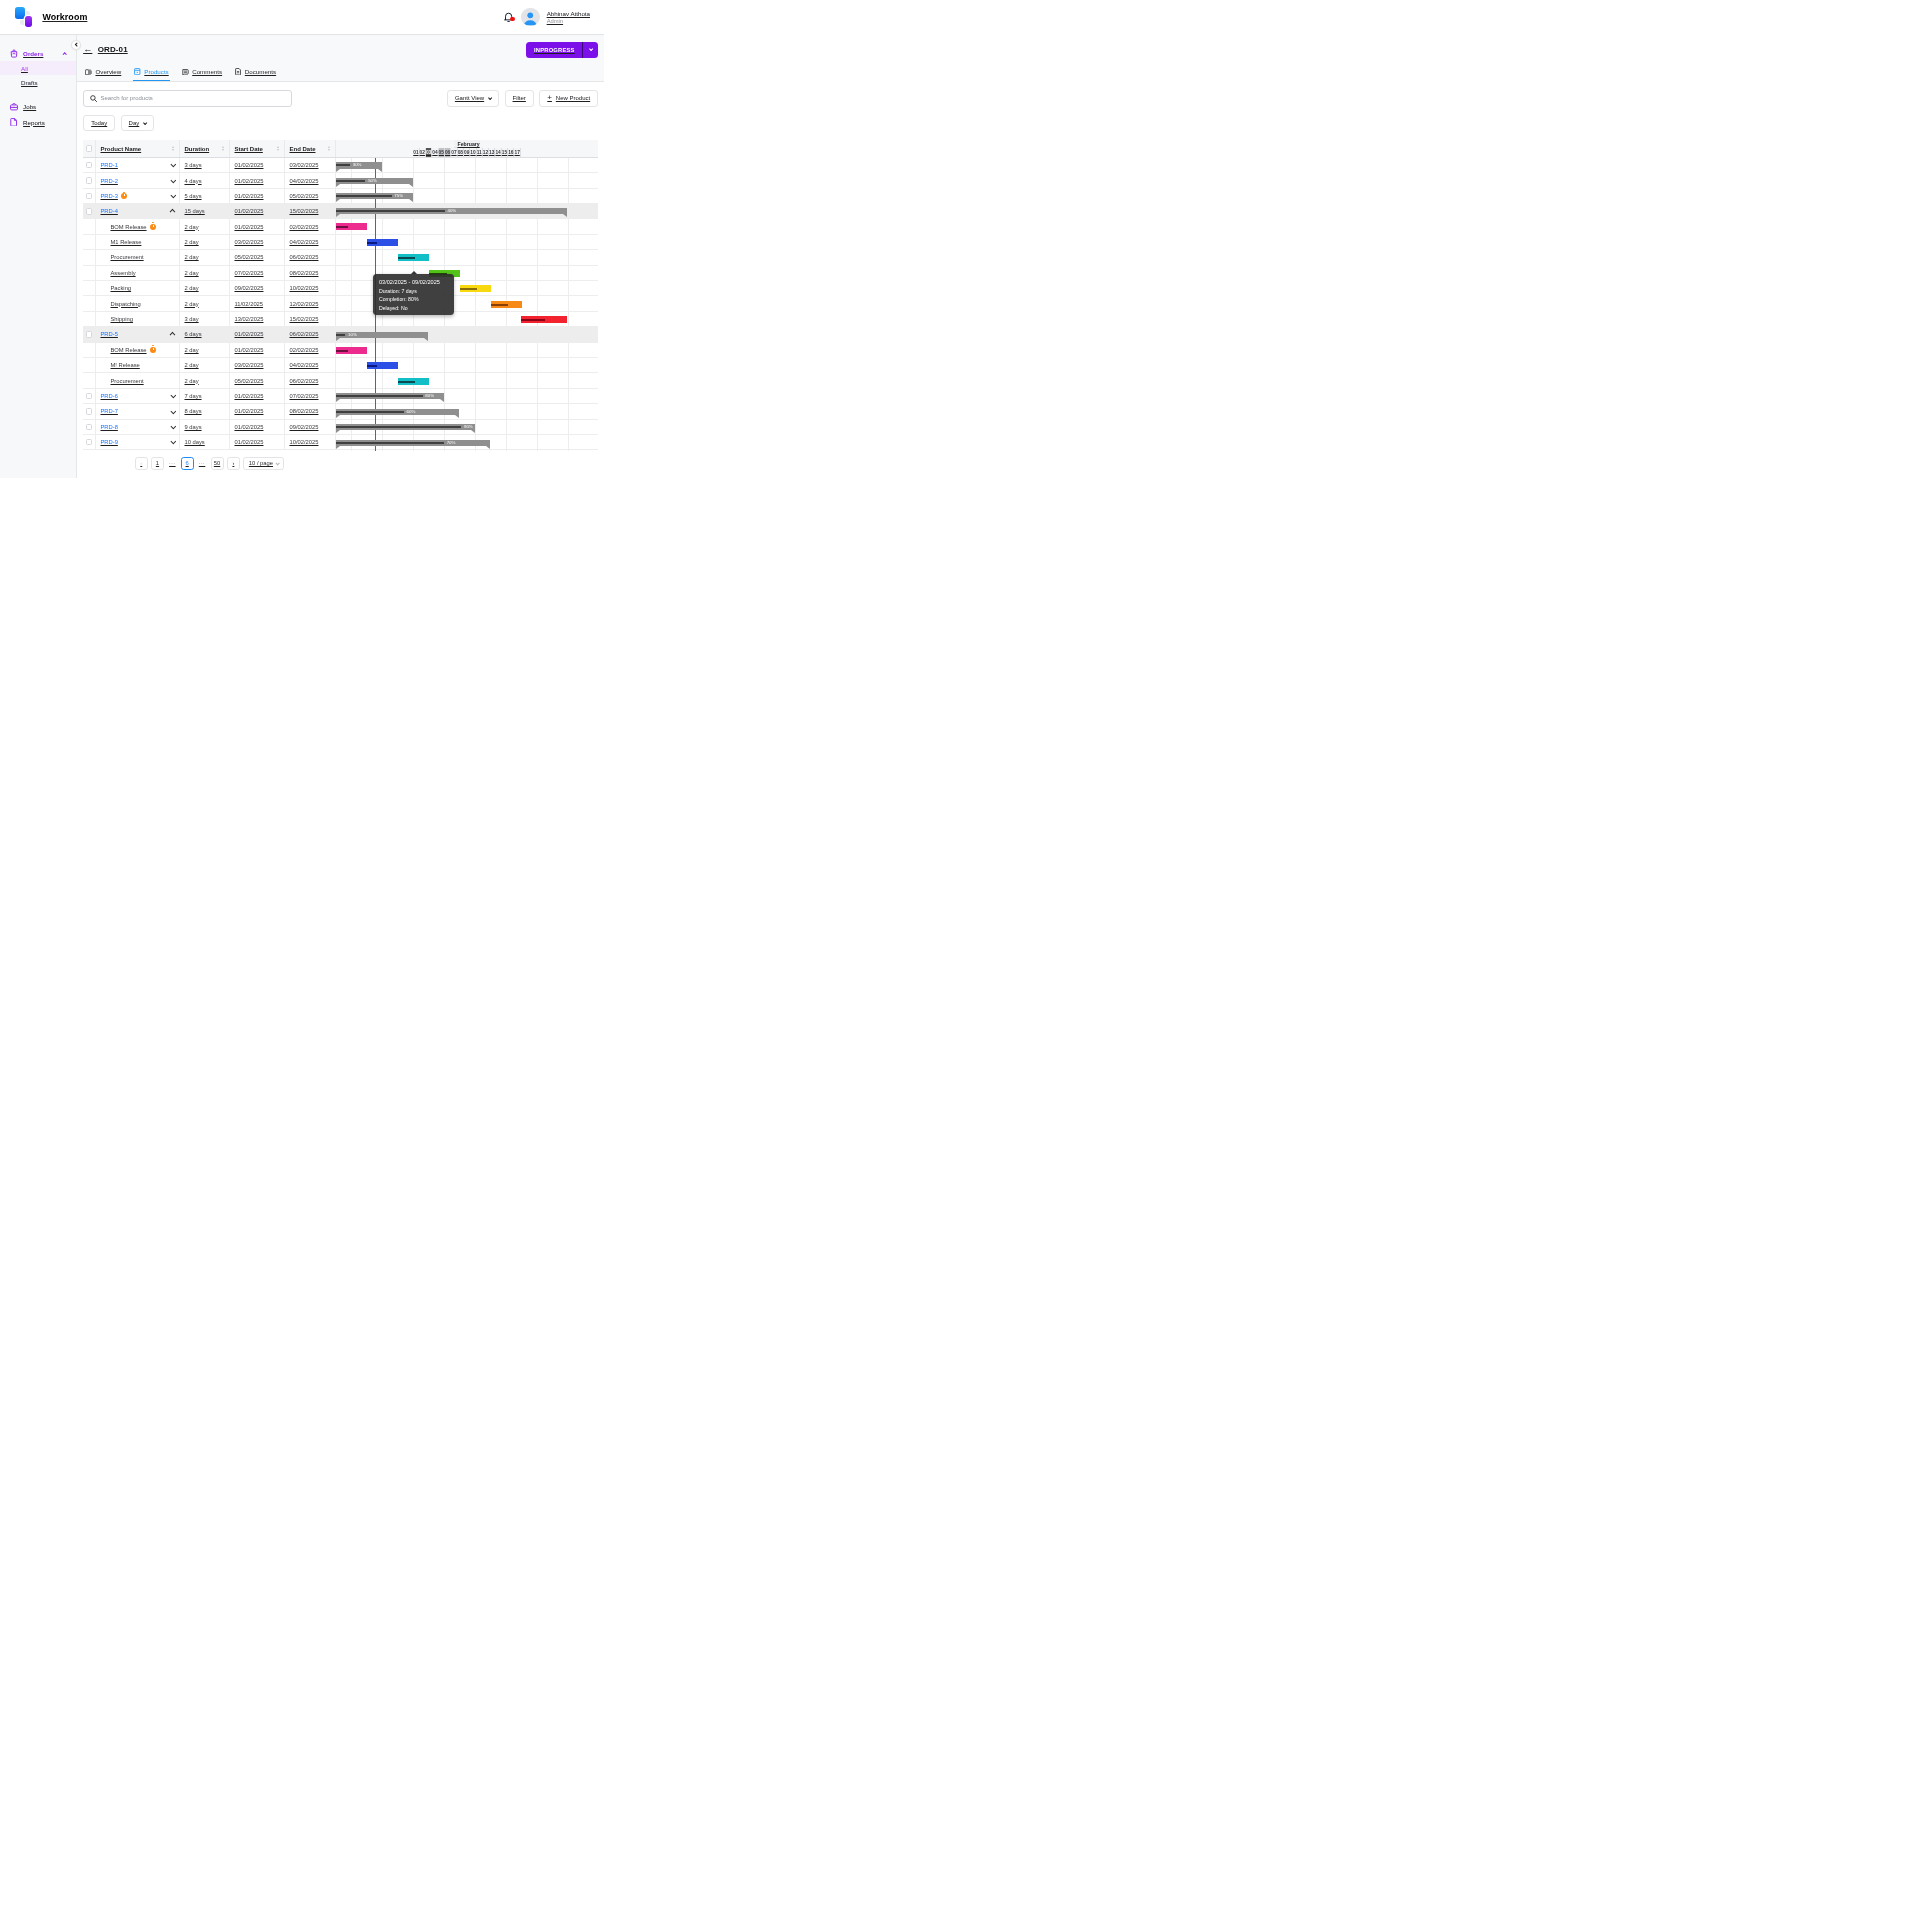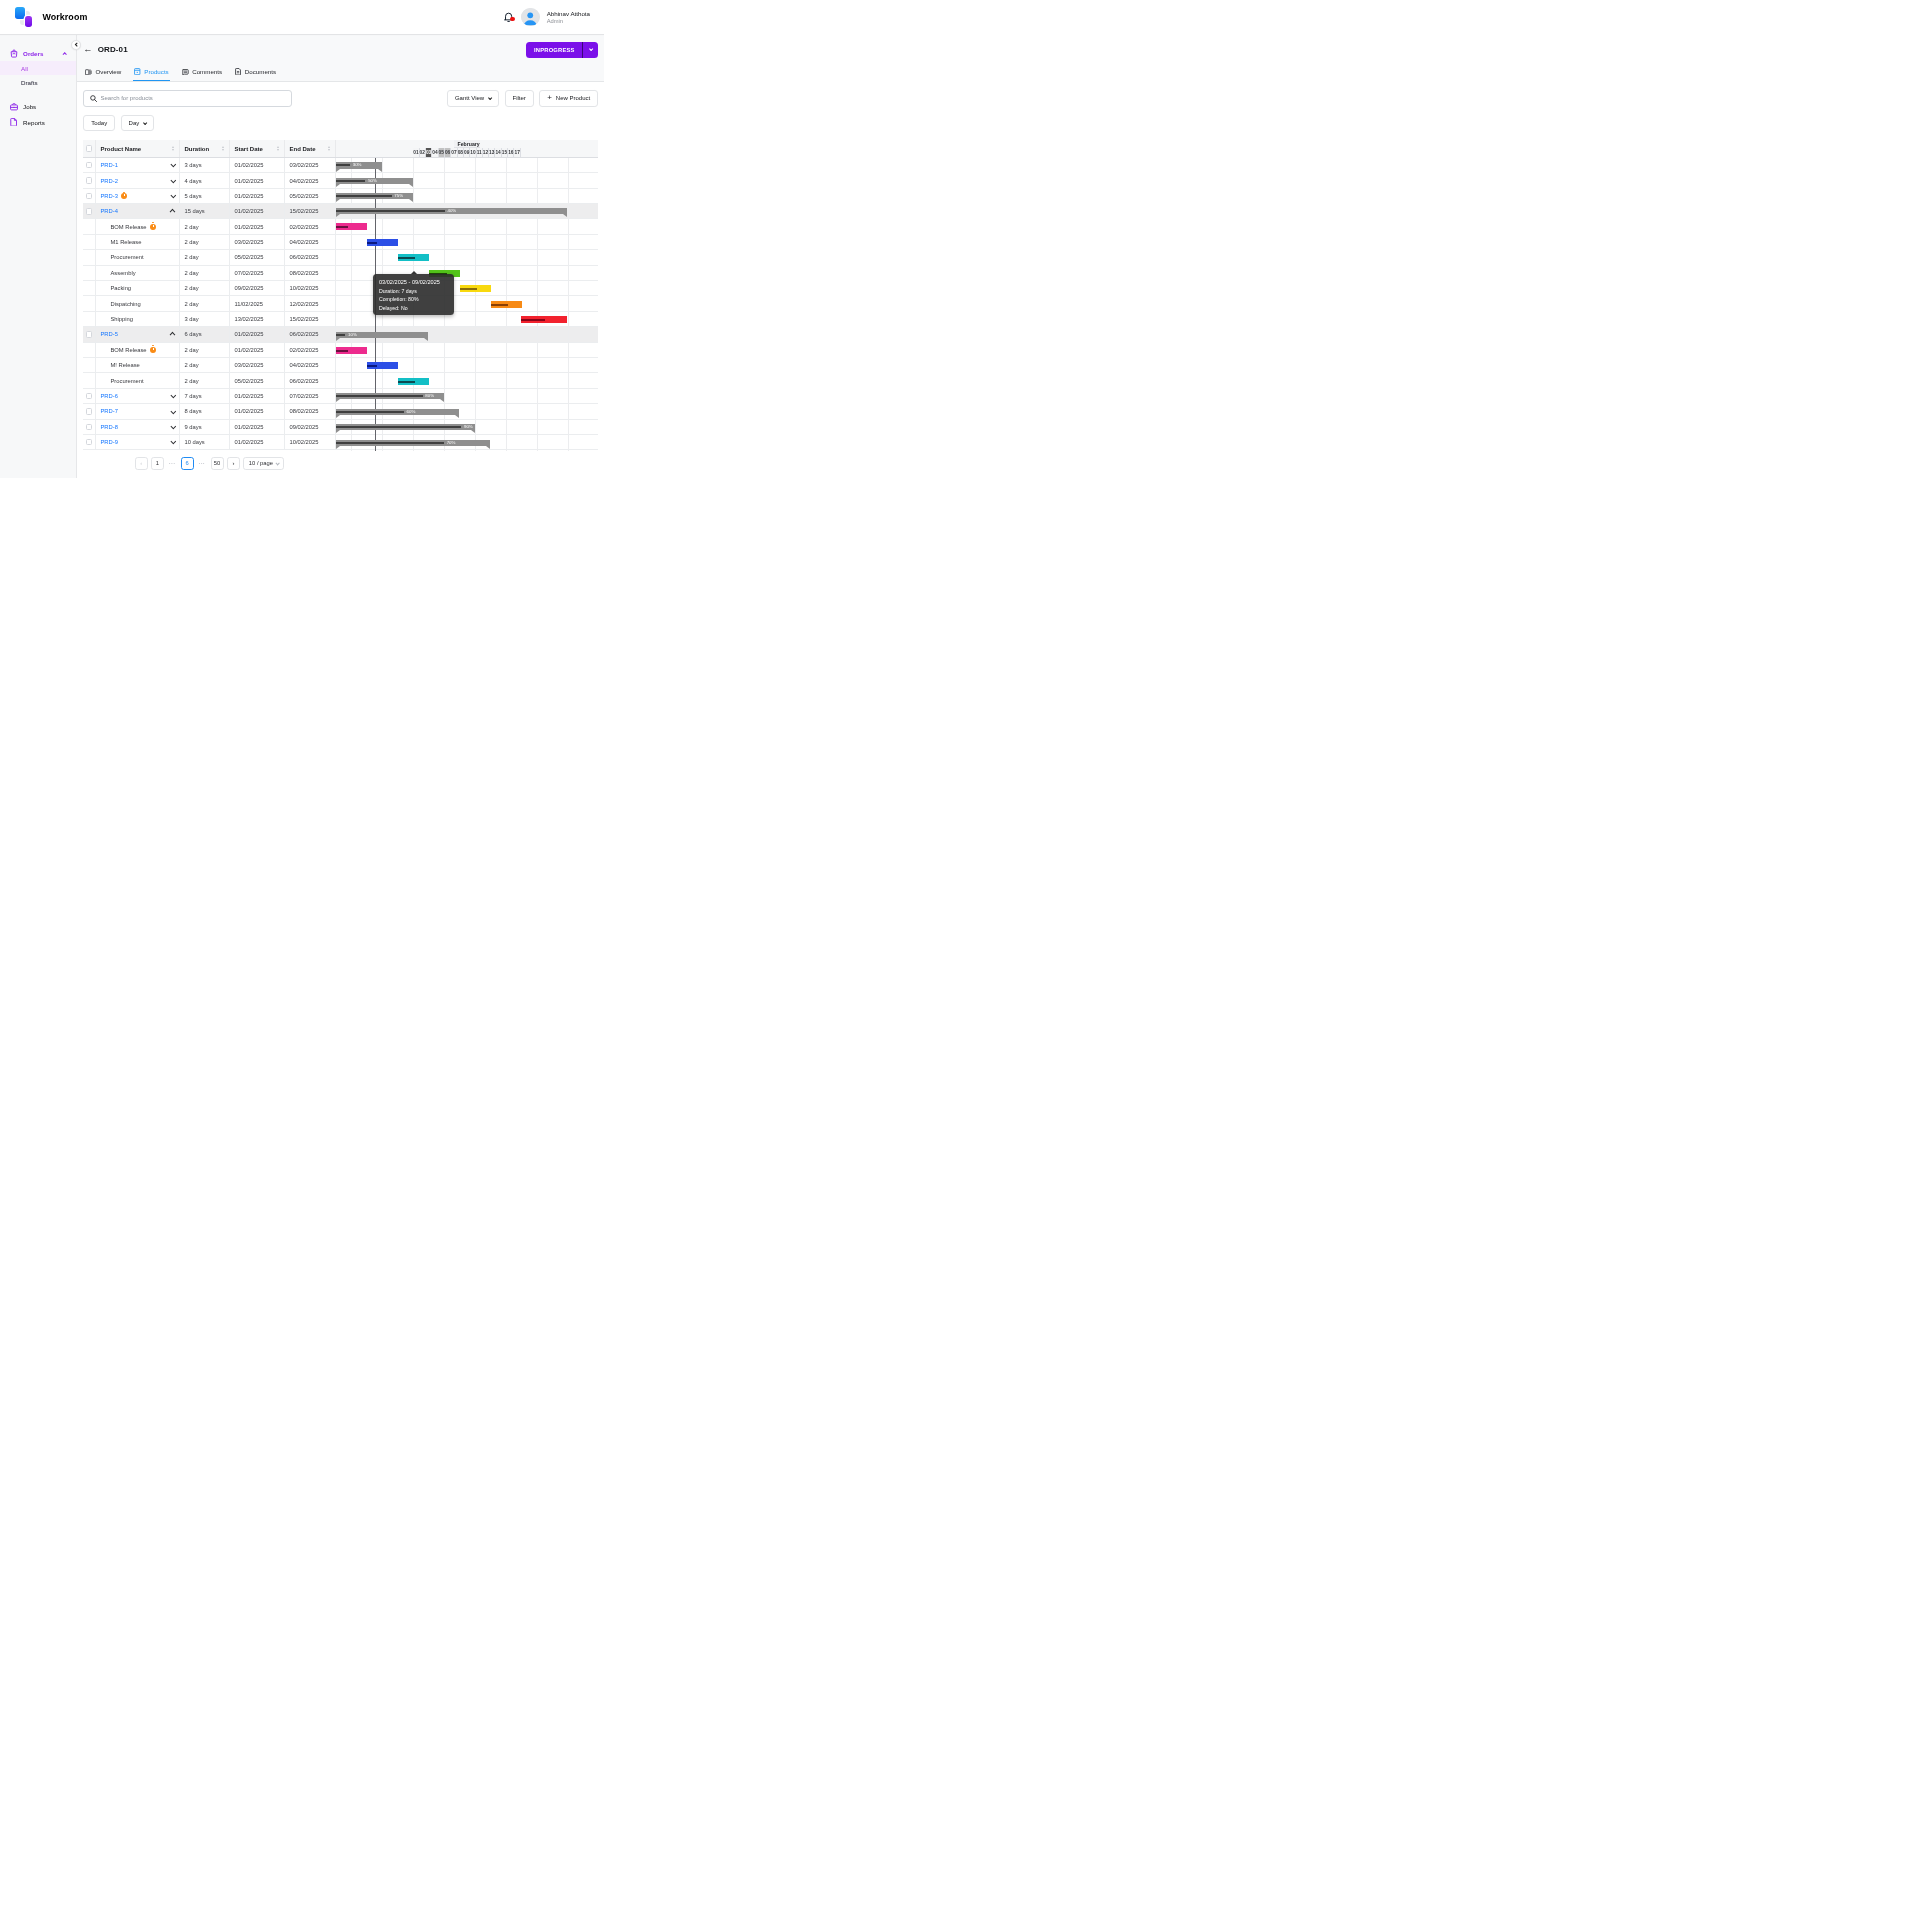--- a/index.html
+++ b/index.html
@@ -1,18 +1,18 @@
 <!DOCTYPE html>
 <html style="font-size:6.2px"><head>
 <meta charset="utf-8">
 <style>
   * { margin:0; padding:0; box-sizing:border-box; }
   html,body { width:604px; }
   body { font-family:"Liberation Sans", sans-serif; background:#fff; color:#1f1f1f; }
-  .page { width:604px; height:478px; position:relative; overflow:hidden; background:#eab308; }
+  .page { width:604px; height:478px; position:relative; overflow:hidden; background:#eab308;text-decoration:underline; }
 
   
   .topbar { height:35px; background:#fff; border-bottom:0.4px solid #e3e4e6; box-shadow:0 0.4px 1.2px rgba(0,0,0,.05);
             display:flex; align-items:center; padding:0 14px 0 15.4px; position:relative; z-index:30; }
   .logo { position:relative; width:21.6px; height:22.3px; }
   .logo .ghost { position:absolute; left:4.6px; top:5.4px; width:10px; height:14px; border-radius:2.7px; background:#d6dade; opacity:.55; }
   .logo .blue  { position:absolute; left:0px; top:0.8px; width:9.2px; height:12.3px; border-radius:2.7px;
                  background:linear-gradient(180deg,#29a9f9,#0b6bf0); box-shadow:0 0 0 1.2px #fff; }
   .logo .purple{ position:absolute; left:9.2px; top:10px; width:7.7px; height:11.6px; border-radius:2.7px;
                  background:linear-gradient(180deg,#9c36f2,#6e0be8); box-shadow:0 0 0 1.2px #fff; }

